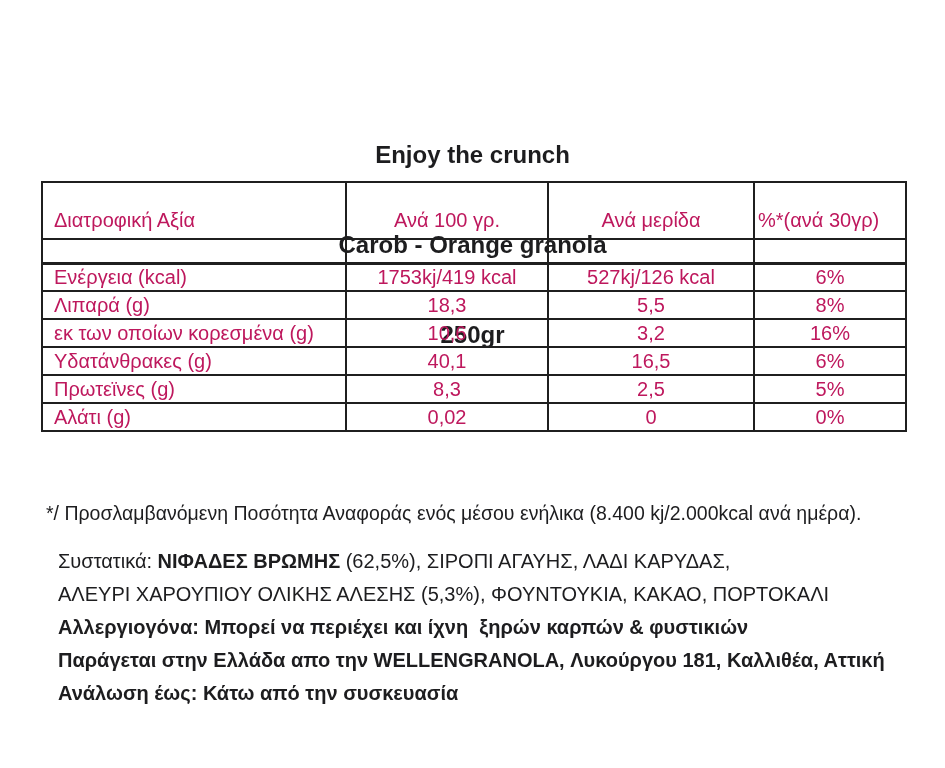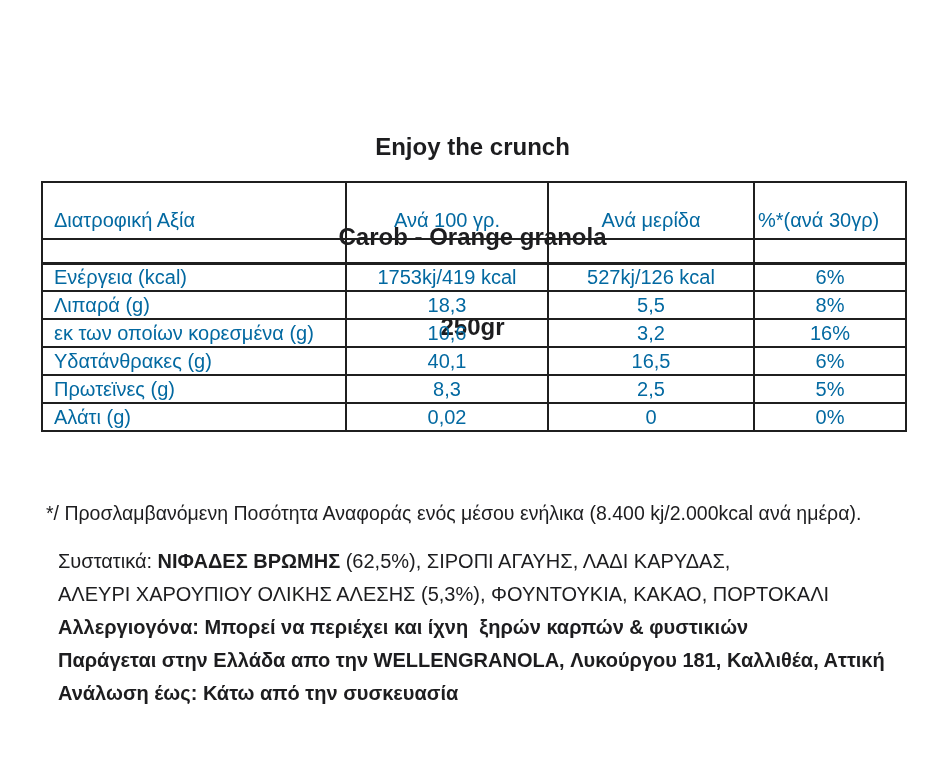--- a/index.html
+++ b/index.html
@@ -6,35 +6,35 @@
   body {
     width: 945px; height: 768px;
     background: #ffffff;
     color: #1d1d1f;
     font-family: "Liberation Sans", "DejaVu Sans", sans-serif;
     position: relative;
     overflow: hidden;
   }
   .title-block {
     position: absolute;
-    top: 72px; left: 0; width: 945px;
+    top: 80px; left: 0; width: 945px;
     text-align: center;
     font-size: 24px;
     font-weight: bold;
     line-height: 30px;
     white-space: pre;
   }
   table.nutrition {
     position: absolute;
     left: 41px; top: 181px;
     width: 864px;
     border-collapse: collapse;
     table-layout: fixed;
     font-size: 20px;
-    color: #0369a1;
+    color: #be185d;
   }
   .nutrition th, .nutrition td {
     border: 2px solid #1f1f1f;
     text-align: center;
     font-weight: normal;
     padding: 0;
     overflow: hidden;
     white-space: nowrap;
   }
   .nutrition tr.head { height: 57px; }

